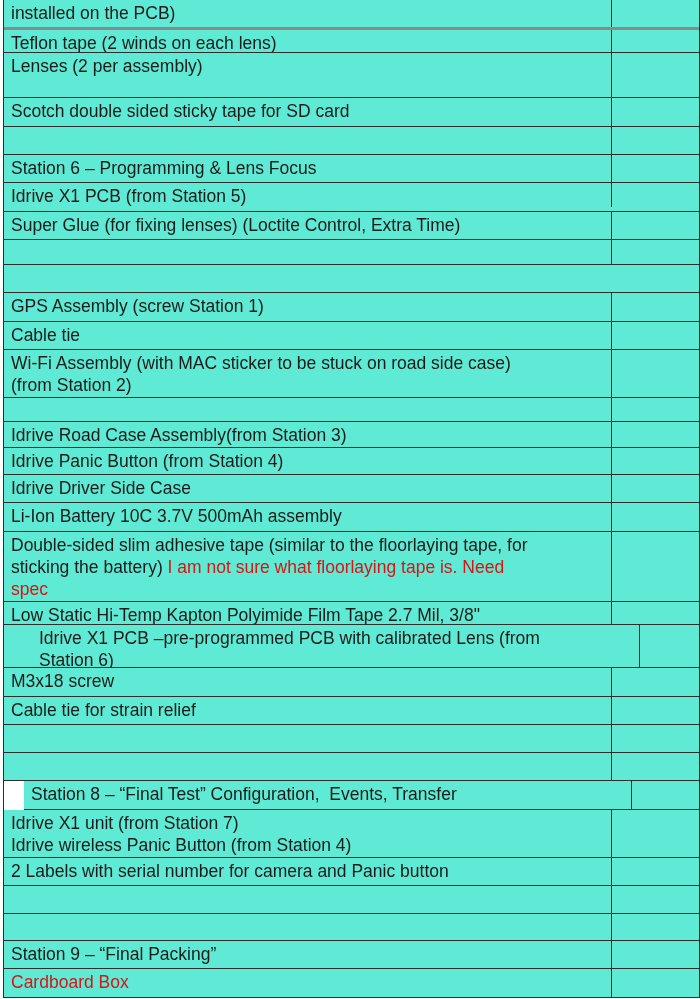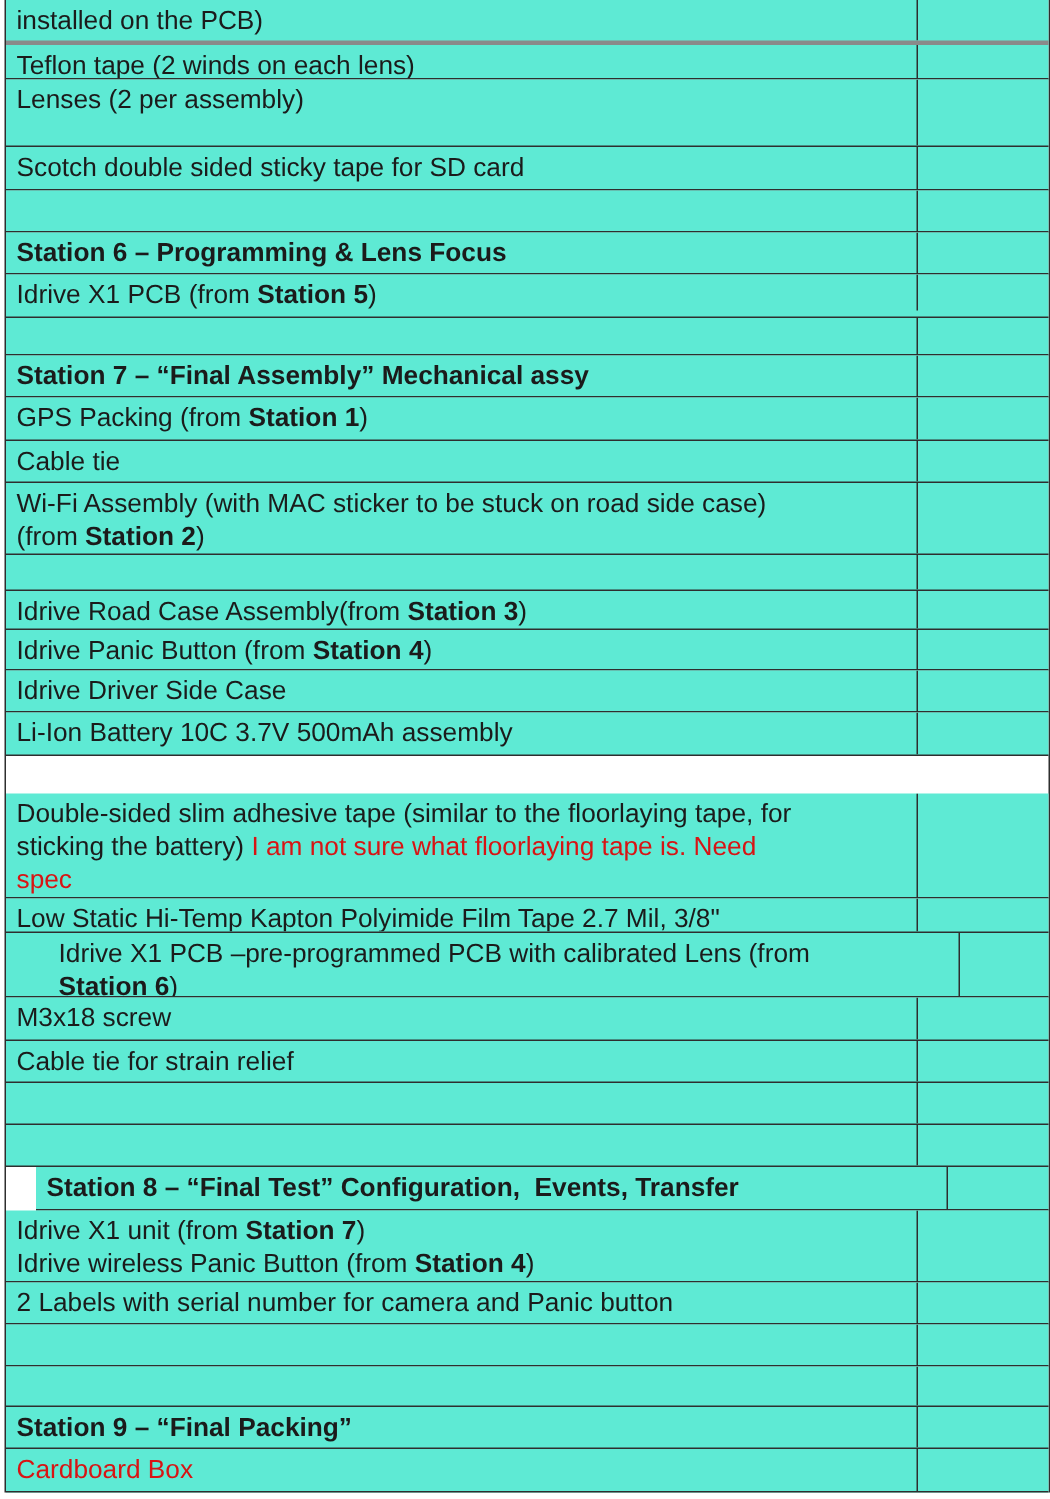--- a/index.html
+++ b/index.html
@@ -31,21 +31,21 @@
     box-sizing: border-box;
     padding: 2px 6px 0 7px;
     font-size: 17.5px;
     line-height: 22px;
     color: var(--text, #1b1b1b);
     white-space: pre-wrap;
     overflow: hidden;
   }
   .cell.left { border-right: 1.5px solid var(--border, #2e2e2e); }
   .cell.right { flex: 1; }
-  .b { font-weight: bold; }
+  .b { font-weight: normal; }
   .r { color: var(--red, #dd1414); }
 </style>
 </head>
 <body style="background: rgb(255, 255, 255);">
 
 <div class="table">
     <div class="row thick" style="height: 30px;">
       <div class="cell left" style="width: 608px;"><span>installed on the PCB)</span></div>
       <div class="cell right"></div>
     </div>
@@ -66,30 +66,33 @@
       <div class="cell right"></div>
     </div>
     <div class="row" style="height: 28px;">
       <div class="cell left" style="width: 608px;"><span class="b">Station 6 – Programming &amp; Lens Focus</span></div>
       <div class="cell right"></div>
     </div>
     <div class="row" style="height: 29px; flex-direction: column;">
       <div class="cell left" style="width: 608px;"><span>Idrive X1 PCB (from </span><span class="b">Station 5</span><span>)</span></div>
       <div class="cell right"></div>
     </div>
+    <div class="row" style="height: 28px;">
+      <div class="cell left" style="width: 608px;"><span>Super Glue (for fixing lenses) (Loctite Control, Extra Time)</span></div>
+      <div class="cell right"></div>
+    </div>
     <div class="row" style="height: 25px;">
       <div class="cell left" style="width: 608px;"></div>
       <div class="cell right"></div>
     </div>
     <div class="row" style="height: 28px;">
-      <div class="cell left" style="width: 608px;"><span class="b">Station 7 – “Final Assembly” Mechanical assy</span></div>
       <div class="cell right"></div>
     </div>
     <div class="row" style="height: 29px;">
-      <div class="cell left" style="width: 608px;"><span>GPS Packing (from </span><span class="b">Station 1</span><span>)</span></div>
+      <div class="cell left" style="width: 608px;"><span>GPS Assembly (screw </span><span class="b">Station 1</span><span>)</span></div>
       <div class="cell right"></div>
     </div>
     <div class="row" style="height: 28px;">
       <div class="cell left" style="width: 608px;"><span>Cable tie</span></div>
       <div class="cell right"></div>
     </div>
     <div class="row" style="height: 48px;">
       <div class="cell left" style="width: 608px;"><span>Wi-Fi Assembly (with MAC sticker to be stuck on road side case)</span><br><span>(from </span><span class="b">Station 2</span><span>)</span></div>
       <div class="cell right"></div>
     </div>
@@ -106,21 +109,21 @@
       <div class="cell right"></div>
     </div>
     <div class="row" style="height: 28px;">
       <div class="cell left" style="width: 608px;"><span>Idrive Driver Side Case</span></div>
       <div class="cell right"></div>
     </div>
     <div class="row" style="height: 29px;">
       <div class="cell left" style="width: 608px;"><span>Li-Ion Battery 10C 3.7V 500mAh assembly</span></div>
       <div class="cell right"></div>
     </div>
-    <div class="row" style="height: 70px; margin-top: 25px;">
+    <div class="row" style="height: 70px;">
       <div class="cell left" style="width: 608px;"><span>Double-sided slim adhesive tape (similar to the floorlaying tape, for</span><br><span>sticking the battery) </span><span class="r">I am not sure what floorlaying tape is. Need</span><br><span class="r">spec</span></div>
       <div class="cell right"></div>
     </div>
     <div class="row" style="height: 23px;">
       <div class="cell left" style="width: 608px;"><span>Low Static Hi-Temp Kapton Polyimide Film Tape 2.7 Mil, 3/8"</span></div>
       <div class="cell right"></div>
     </div>
     <div class="row" style="height: 43px;">
       <div class="cell left" style="width: 608px; margin-left: 28px;"><span>Idrive X1 PCB –pre-programmed PCB with calibrated Lens (from</span><br><span class="b">Station 6</span><span>)</span></div>
       <div class="cell right"></div>

